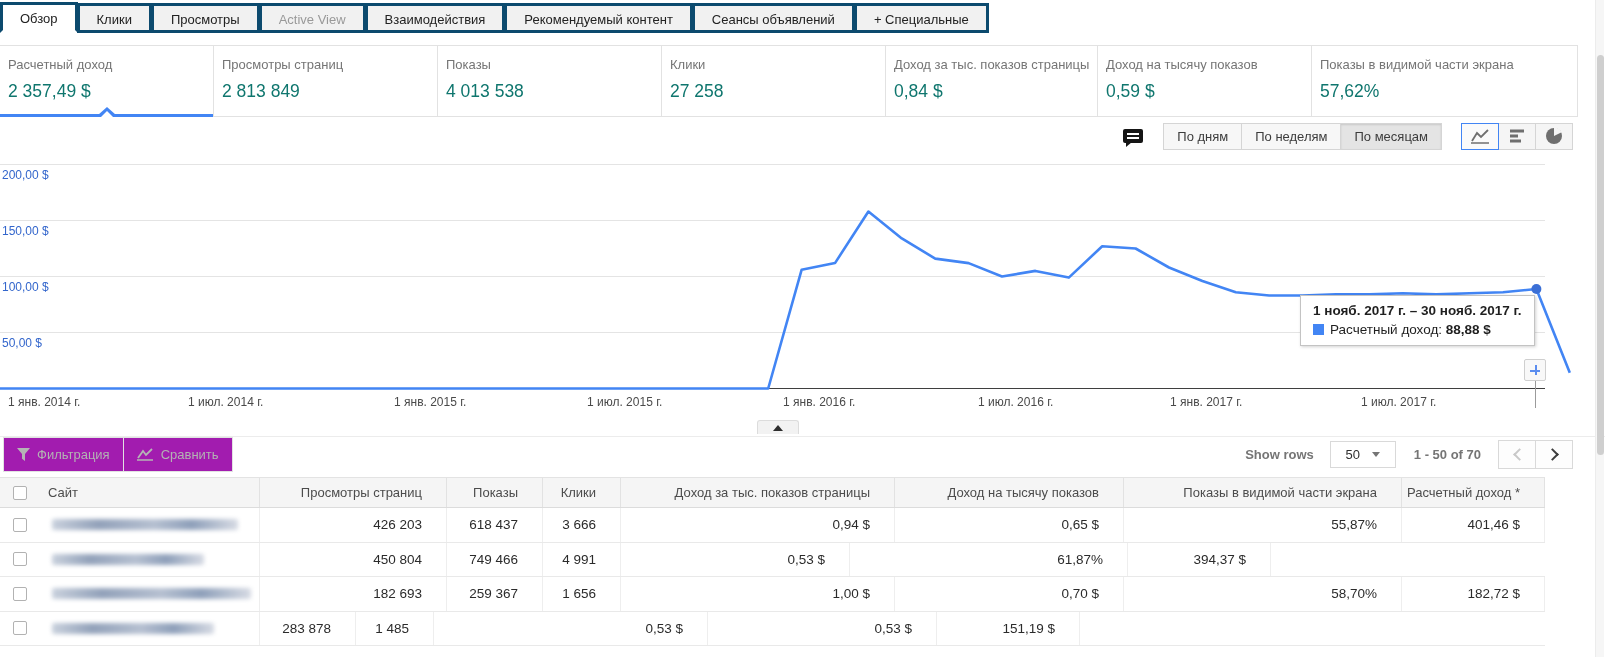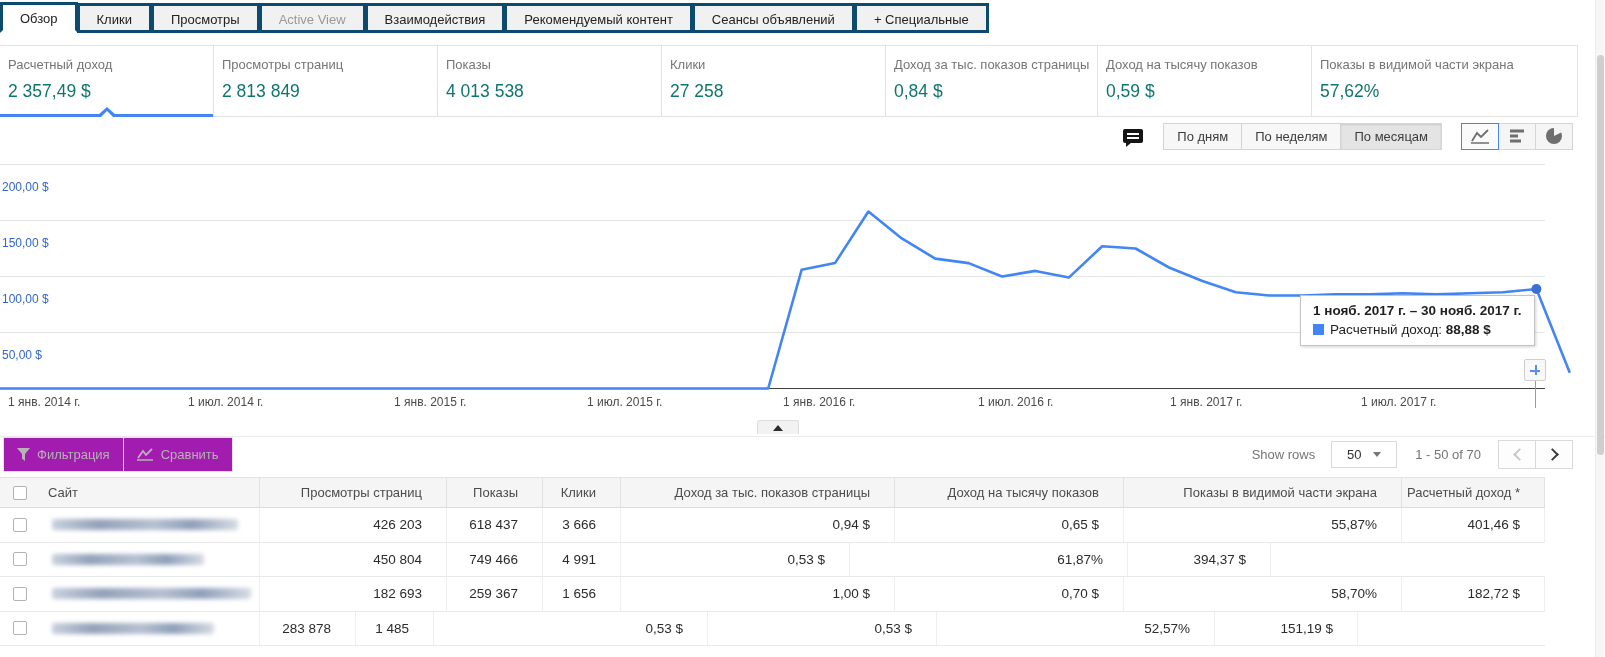--- a/index.html
+++ b/index.html
@@ -47,21 +47,21 @@
   .type-group { display:flex; }
   .type-btn { width:38px; height:27px; background:#f5f5f5; border:1px solid #d5d5d5;
               margin-left:-1px; display:flex; align-items:center; justify-content:center; cursor:pointer; }
   .type-btn.sel { border:1px solid #4285f4; z-index:1; background:#fafafa; }
 
   
   .chart { position:relative; width:1580px; height:255px; margin-top:4px; }
   .chart svg { position:absolute; left:0; top:0; }
   .grid { stroke:#e4e4e4; stroke-width:1; }
   .axis { stroke:#3f3f3f; stroke-width:1.2; }
-  .ylab { position:absolute; font-size:12px; color:#3366cc; white-space:nowrap;margin-top:12px; }
+  .ylab { position:absolute; font-size:12px; color:#3366cc; white-space:nowrap; }
   .xlab { position:absolute; top:240px; font-size:12px; color:#4a4a4a; white-space:nowrap; }
   .tooltip { position:absolute; left:1300px; top:140px; background:#fff; border:1px solid #c3c3c3;
              box-shadow:1px 1px 3px rgba(0,0,0,.18); padding:7px 12px 8px 12px; z-index:5;
              white-space:nowrap; font-size:13.5px; color:#1f1f1f; }
   .tt-title { font-weight:bold; margin-bottom:4px; }
   .tt-sq { display:inline-block; width:11px; height:11px; background:#4285f4;
            margin-right:6px; vertical-align:-1px; }
   .tt-val { font-weight:bold; }
   .plus-btn { position:absolute; left:1524px; top:204px; width:22px; height:22px;
               background:#f8f8f8; border:1px solid #cfcfcf; border-radius:2px; cursor:pointer; }
@@ -78,21 +78,21 @@
   .tri-up { width:0; height:0; border-left:5px solid transparent; border-right:5px solid transparent;
             border-bottom:6px solid #2d2d2d; }
 
   
   .table-toolbar { height:34px; display:flex; align-items:center; padding:0 32px 0 4px; }
   .left-btns { display:flex; }
   .tbtn { display:flex; align-items:center; gap:7px; height:35px; padding:0 13px;
           background:#a21caf; border:1px solid #e2e2e2; margin-left:-1px;
           font-size:13px; color:#b3b3b3; cursor:pointer; }
   .right-ctrls { margin-left:auto; display:flex; align-items:center; }
-  .muted-label { font-size:13px; color:#757575; }
+  .muted-label { font-size:13px; color:#757575;font-weight:bold; }
   .rows-select { width:66px; height:27px; border:1px solid #d9d9d9; background:#fff;
                  display:flex; align-items:center; justify-content:center; gap:12px;
                  margin-left:16px; font-size:13px; color:#2f2f2f; cursor:pointer; }
   .caret-down { width:0; height:0; border-left:4px solid transparent; border-right:4px solid transparent;
                 border-top:5px solid #757575; }
   .range { margin:0 18px; }
   .page-btn { width:38px; height:29px; background:#fdfdfd; border:1px solid #d9d9d9; margin-left:-1px;
               display:flex; align-items:center; justify-content:center; cursor:pointer; }
   .chev { display:inline-block; width:9px; height:9px; border-top:2px solid #3d3d3d; border-right:2px solid #3d3d3d; }
   .chev.right { transform:rotate(45deg); margin-left:-4px; }
@@ -341,21 +341,20 @@
         <div class="cell check">
           <div class="checkbox"></div>
         </div>
         <div class="cell site" style="width: 220px;">
           <div class="blurbar" style="width: 162px;"></div>
         </div>
         <div class="cell" style="width: 96px;">283 878</div>
         <div class="cell" style="width: 78px;">1 485</div>
         <div class="cell" style="width: 274px;">0,53 $</div>
         <div class="cell" style="width: 229px;">0,53 $</div>
-        <div class="cell" style="width: 278px;">52,57%</div>
         <div class="cell" style="width: 143px;">151,19 $</div>
       </div>
     </div>
 </div>
 
 <div class="scrollbar">
   <div class="scroll-thumb"></div>
 </div>
 
 </body></html>

